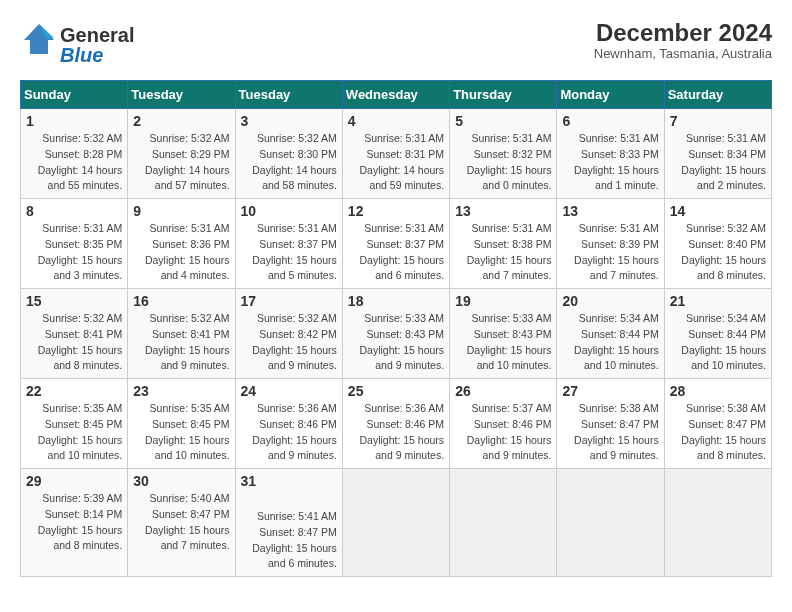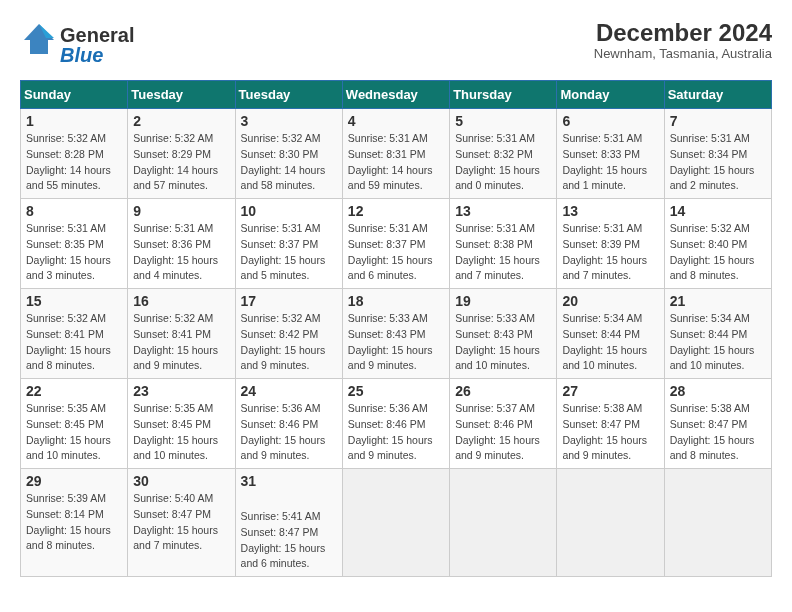--- a/index.html
+++ b/index.html
@@ -57,20 +57,21 @@
       font-size: 14px;
       font-weight: bold;
       color: #333;
       display: block;
       margin-bottom: 2px;
     }
     .day-info {
       color: #444;
       font-size: 10.5px;
       line-height: 1.5;
+      text-align: right;
     }
     .empty-cell {
       background: #f0f0f0 !important;
     }
     .logo-wrapper {
       display: flex;
       align-items: center;
       gap: 2px;
     }
     .logo-name {

